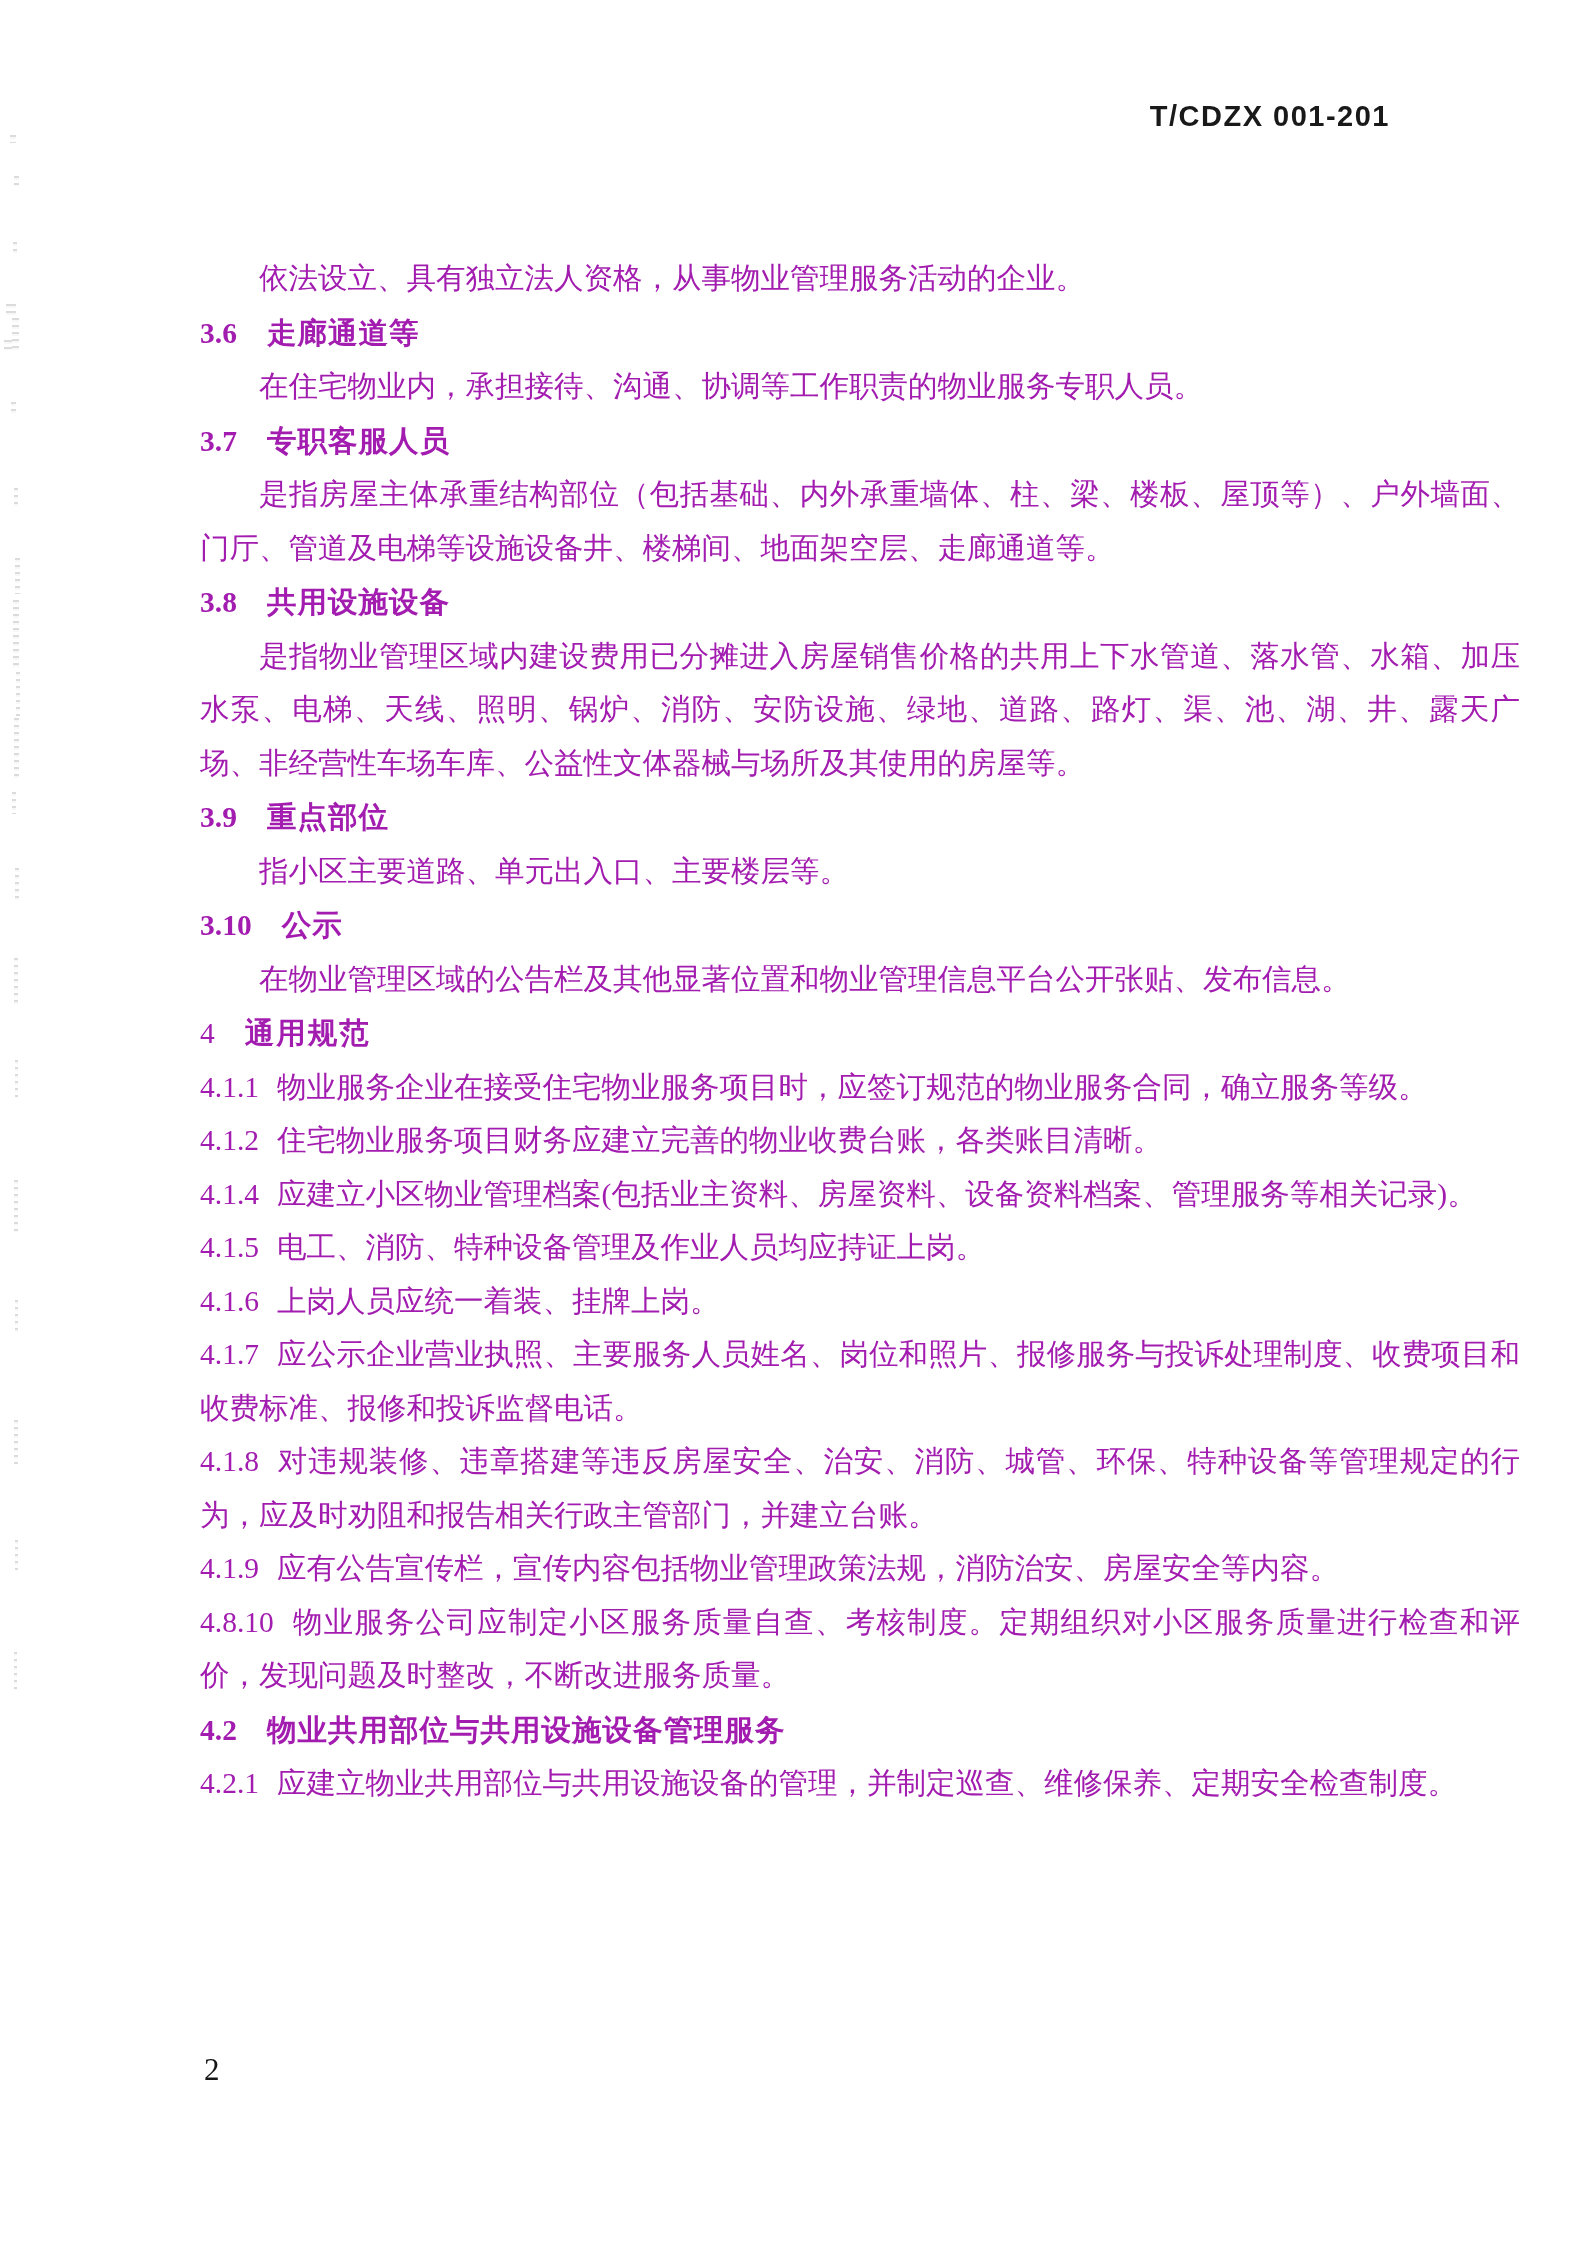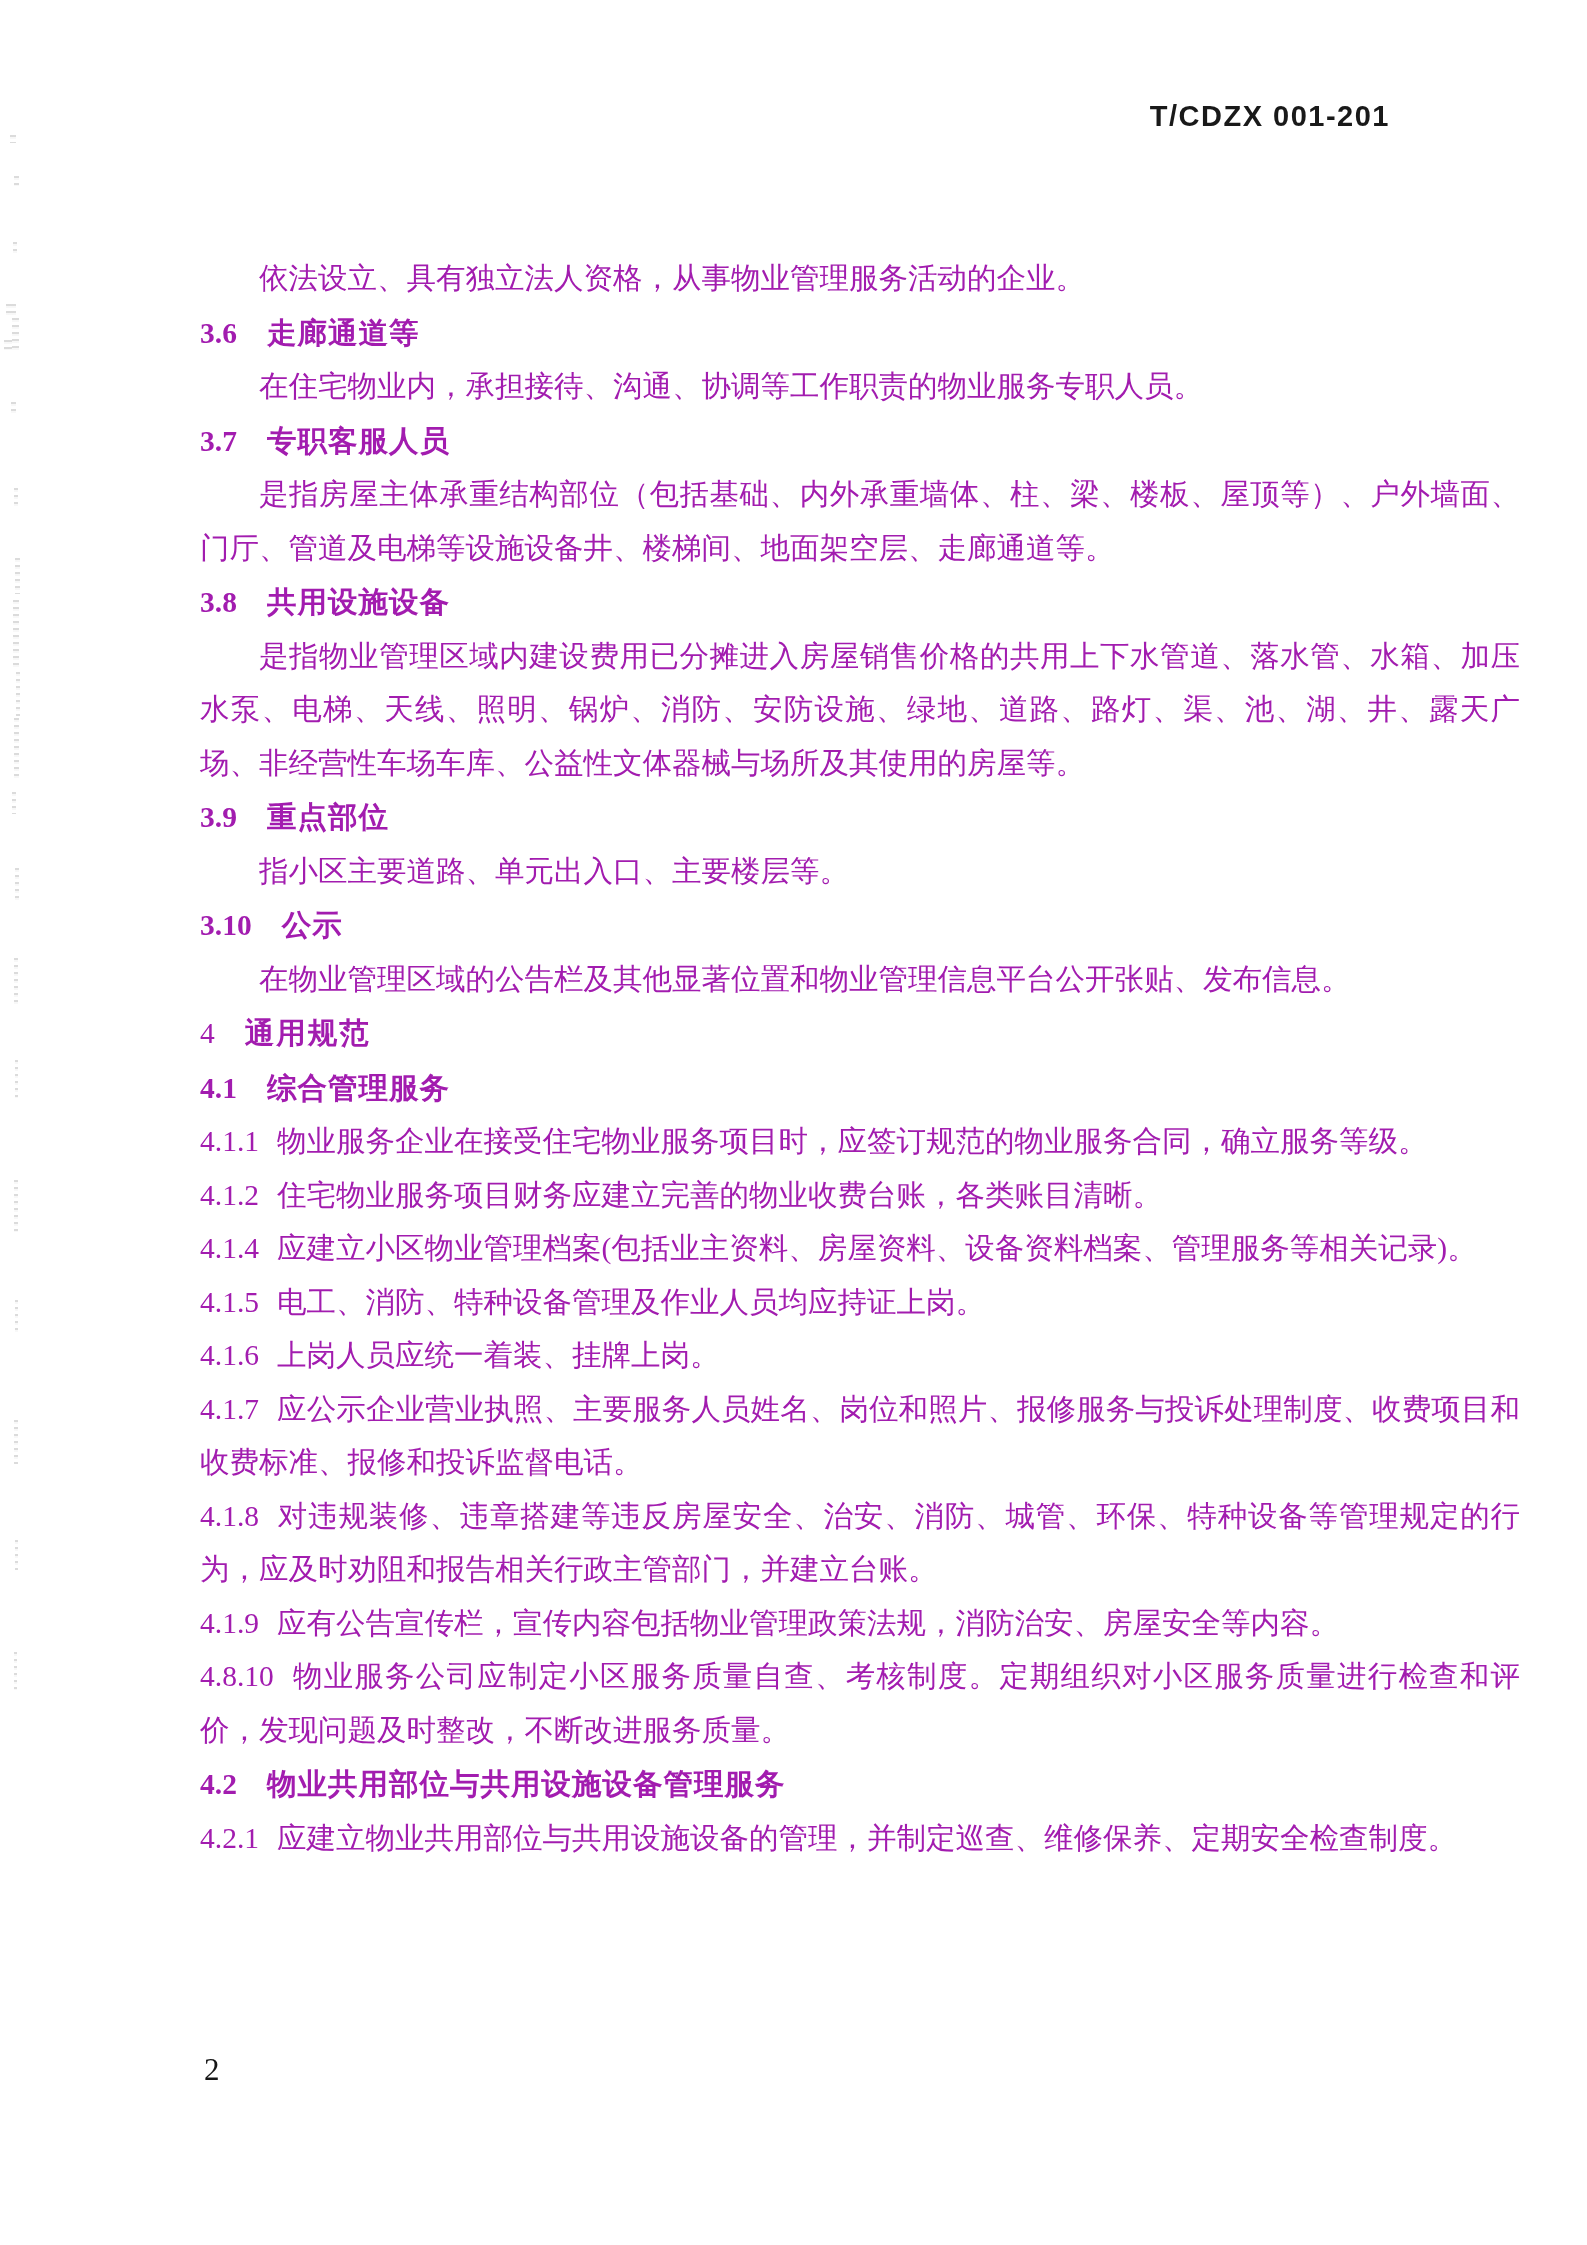--- a/index.html
+++ b/index.html
@@ -95,21 +95,20 @@
       <p class="para"><span>在住宅物业内，承担接待、沟通、协调等工作职责的物业服务专职人员。</span></p>
       <p class="h2"><span class="num">3.7</span><span class="title">专职客服人员</span></p>
       <p class="para"><span>是指房屋主体承重结构部位（包括基础、内外承重墙体、柱、梁、楼板、屋顶等）、户外墙面、门厅、管道及电梯等设施设备井、楼梯间、地面架空层、走廊通道等。</span></p>
       <p class="h2"><span class="num">3.8</span><span class="title">共用设施设备</span></p>
       <p class="para"><span>是指物业管理区域内建设费用已分摊进入房屋销售价格的共用上下水管道、落水管、水箱、加压水泵、电梯、天线、照明、锅炉、消防、安防设施、绿地、道路、路灯、渠、池、湖、井、露天广场、非经营性车场车库、公益性文体器械与场所及其使用的房屋等。</span></p>
       <p class="h2"><span class="num">3.9</span><span class="title">重点部位</span></p>
       <p class="para"><span>指小区主要道路、单元出入口、主要楼层等。</span></p>
       <p class="h2"><span class="num">3.10</span><span class="title">公示</span></p>
       <p class="para"><span>在物业管理区域的公告栏及其他显著位置和物业管理信息平台公开张贴、发布信息。</span></p>
       <p class="h1"><span class="num">4</span><span class="title">通用规范</span></p>
-      <p class="h2"><span class="num">4.1</span><span class="title">综合管理服务</span></p>
       <p class="item"><span class="inum">4.1.1</span><span>物业服务企业在接受住宅物业服务项目时，应签订规范的物业服务合同，确立服务等级。</span></p>
       <p class="item"><span class="inum">4.1.2</span><span>住宅物业服务项目财务应建立完善的物业收费台账，各类账目清晰。</span></p>
       <p class="item"><span class="inum">4.1.4</span><span>应建立小区物业管理档案(包括业主资料、房屋资料、设备资料档案、管理服务等相关记录)。</span></p>
       <p class="item"><span class="inum">4.1.5</span><span>电工、消防、特种设备管理及作业人员均应持证上岗。</span></p>
       <p class="item"><span class="inum">4.1.6</span><span>上岗人员应统一着装、挂牌上岗。</span></p>
       <p class="item"><span class="inum">4.1.7</span><span>应公示企业营业执照、主要服务人员姓名、岗位和照片、报修服务与投诉处理制度、收费项目和收费标准、报修和投诉监督电话。</span></p>
       <p class="item"><span class="inum">4.1.8</span><span>对违规装修、违章搭建等违反房屋安全、治安、消防、城管、环保、特种设备等管理规定的行为，应及时劝阻和报告相关行政主管部门，并建立台账。</span></p>
       <p class="item"><span class="inum">4.1.9</span><span>应有公告宣传栏，宣传内容包括物业管理政策法规，消防治安、房屋安全等内容。</span></p>
       <p class="item"><span class="inum">4.8.10</span><span>物业服务公司应制定小区服务质量自查、考核制度。定期组织对小区服务质量进行检查和评价，发现问题及时整改，不断改进服务质量。</span></p>
       <p class="h2"><span class="num">4.2</span><span class="title">物业共用部位与共用设施设备管理服务</span></p>

